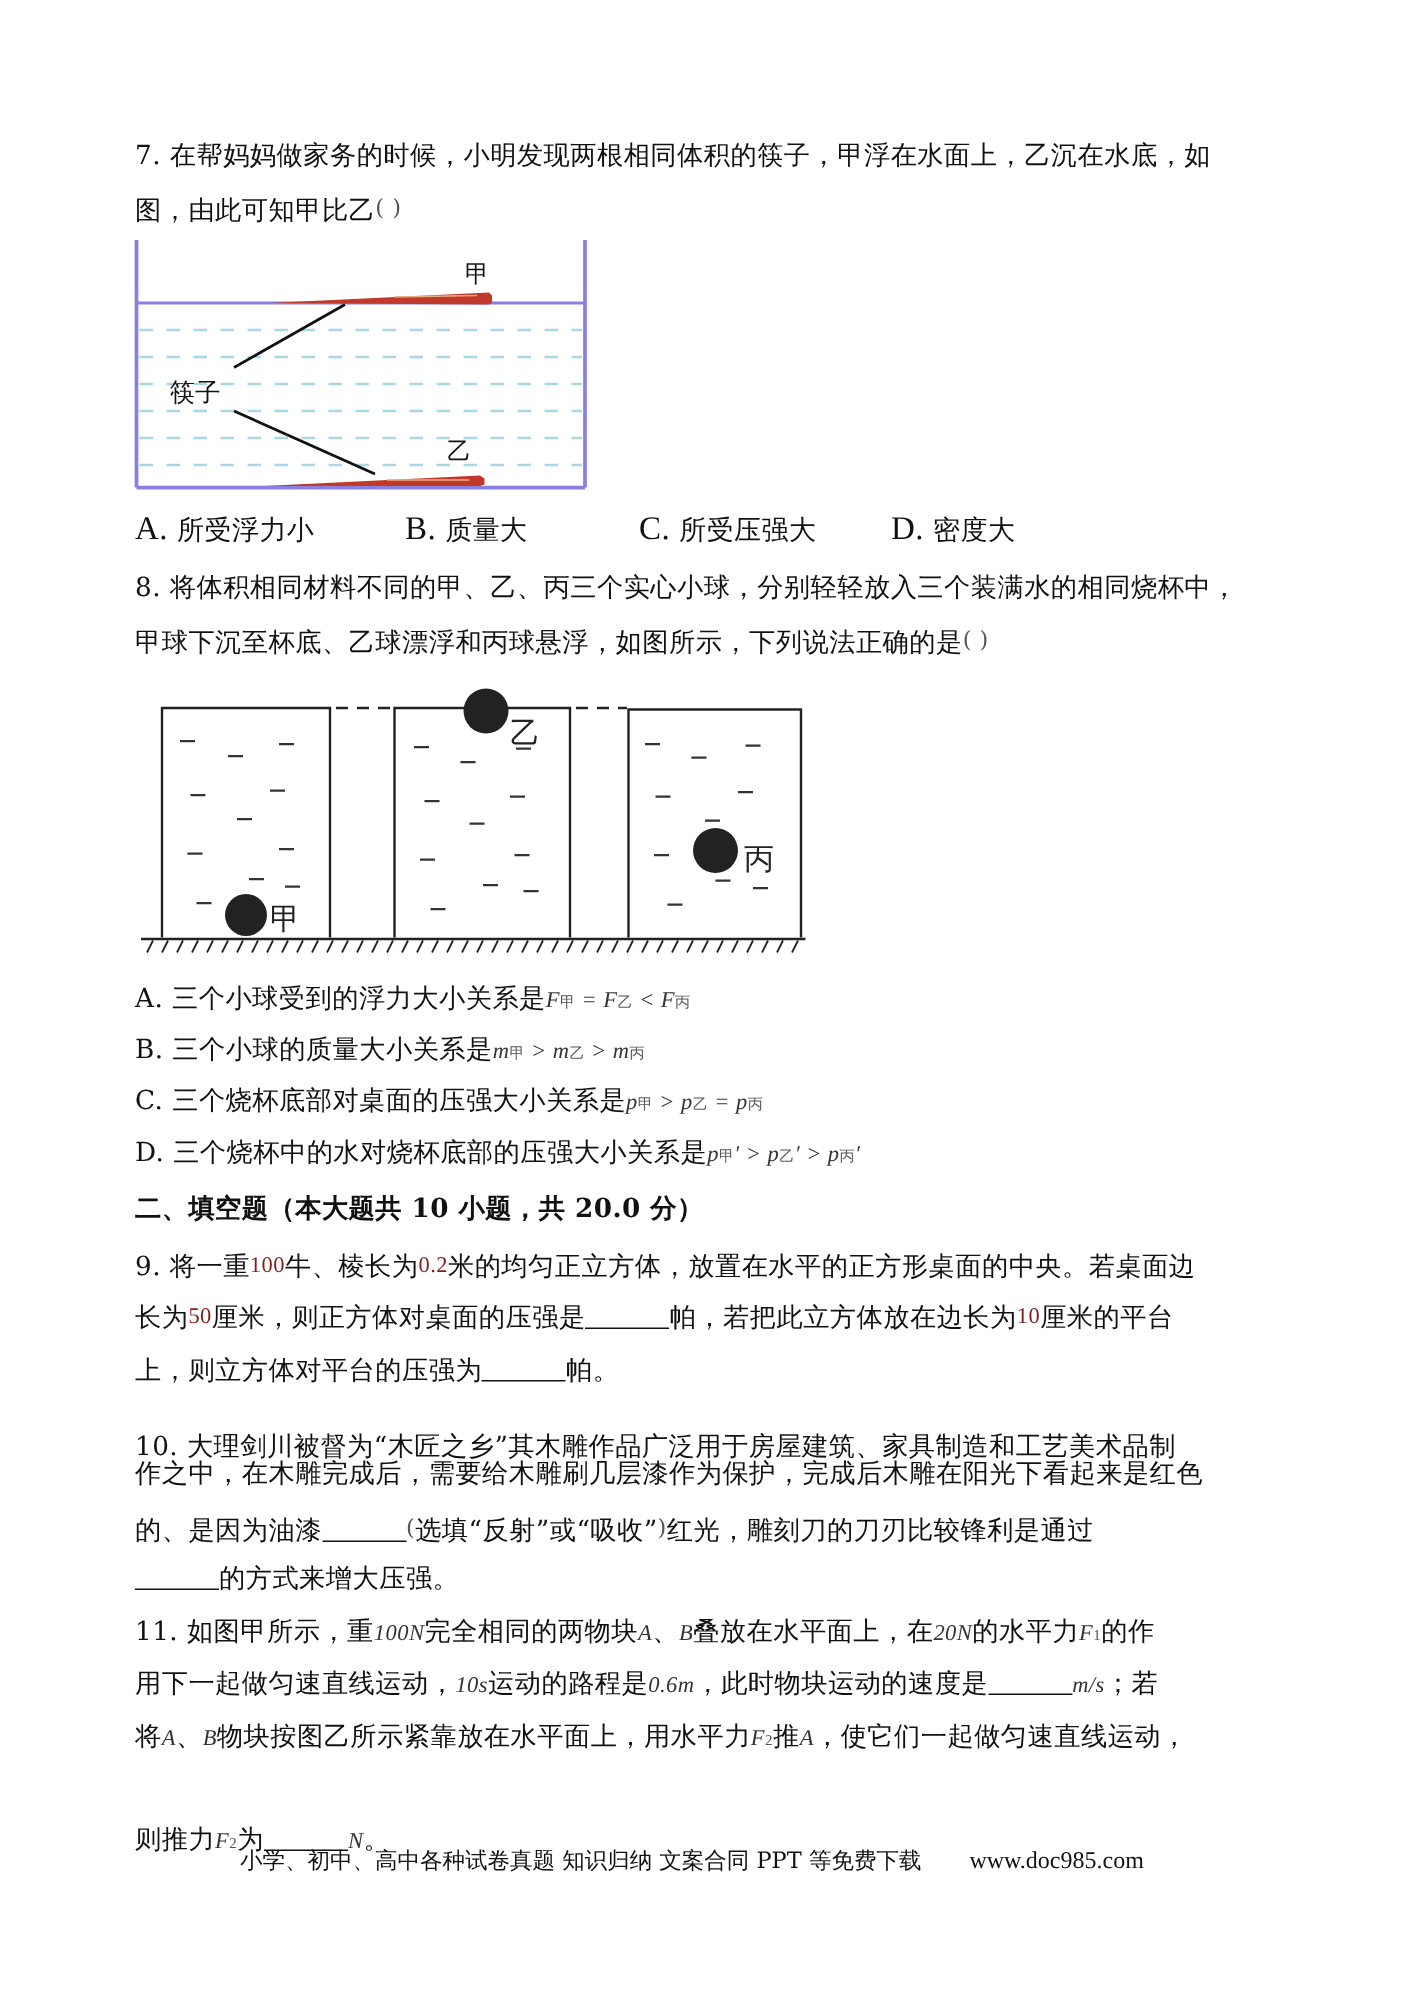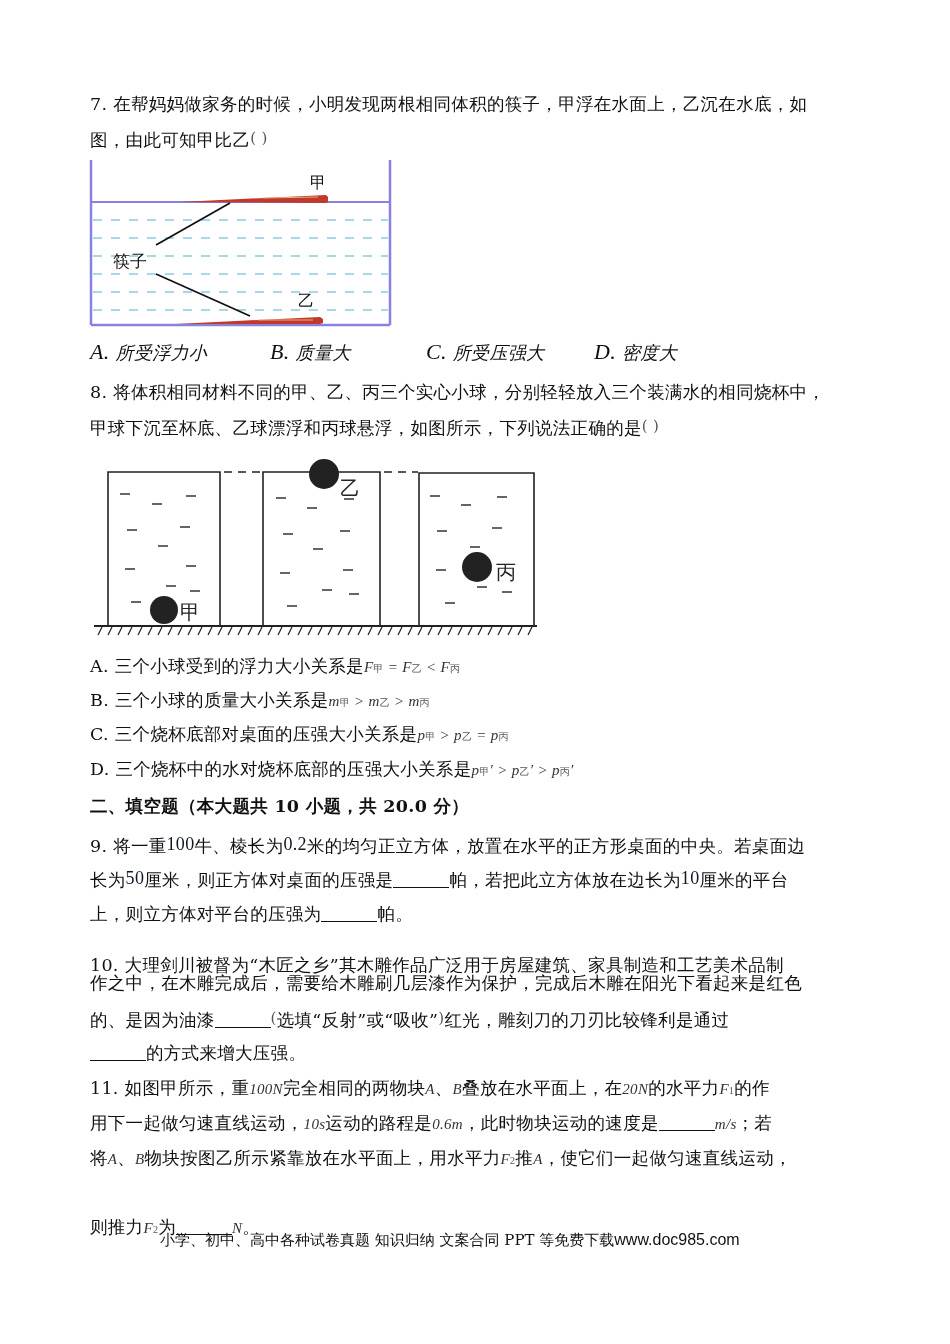--- a/index.html
+++ b/index.html
@@ -1,28 +1,28 @@
 <!DOCTYPE html>
 <html><head>
 <meta charset="utf-8">
 <style>
   html, body { margin: 0; padding: 0; background: #ffffff; }
   body { width: 950px; height: 1344px; position: relative; overflow: hidden;
          font-family: "DejaVu Serif", "Liberation Serif", serif; color: #111; }
   .line { position: absolute; left: 90px; font-size: 17.5px; white-space: nowrap; line-height: 24px; letter-spacing: 0.3px; }
   .math { font-family: "Liberation Serif", "DejaVu Serif", serif; font-style: italic; color: #333; font-size: 15px; }
-  .num { font-family: "Liberation Serif", serif; color: #0f172a; font-size: 18px; vertical-align: 2px; }
+  .num { font-family: "Liberation Serif", serif; color: #7f1d1d; font-size: 15px; vertical-align: 2px; }
   .sub { font-size: 10px; font-style: normal; color: #555; }
   .paren { font-size: 15px; color: #555; vertical-align: 3px; }
   .blank { display: inline-block; border-bottom: 1px solid #111; height: 18px; vertical-align: -2px; }
-  .opt { font-size: 18px; font-style: italic; }
+  .opt { font-size: 18px; }
   .opt .letter { font-family: "Liberation Serif", serif; font-size: 22px; }
   .bold { font-weight: bold; }
   .footer { position: absolute; top: 1231px; left: 160px; font-size: 15px; white-space: nowrap; }
-  .footer .url { font-family: Liberation Sans, sans-serif; font-size: 16px; }
+  .footer .url { margin-left: 32px; font-family: Liberation Serif, serif; font-size: 16px; }
   svg text { font-family: "DejaVu Sans", sans-serif; }
 </style>
 </head>
 <body>
 
 <div class="line" style="top:92px;">7. 在帮妈妈做家务的时候，小明发现两根相同体积的筷子，甲浮在水面上，乙沉在水底，如</div>
 <div class="line" style="top:126px;">
   <span>图，由此可知甲比乙</span><span class="paren">( )</span>
 </div>
 

